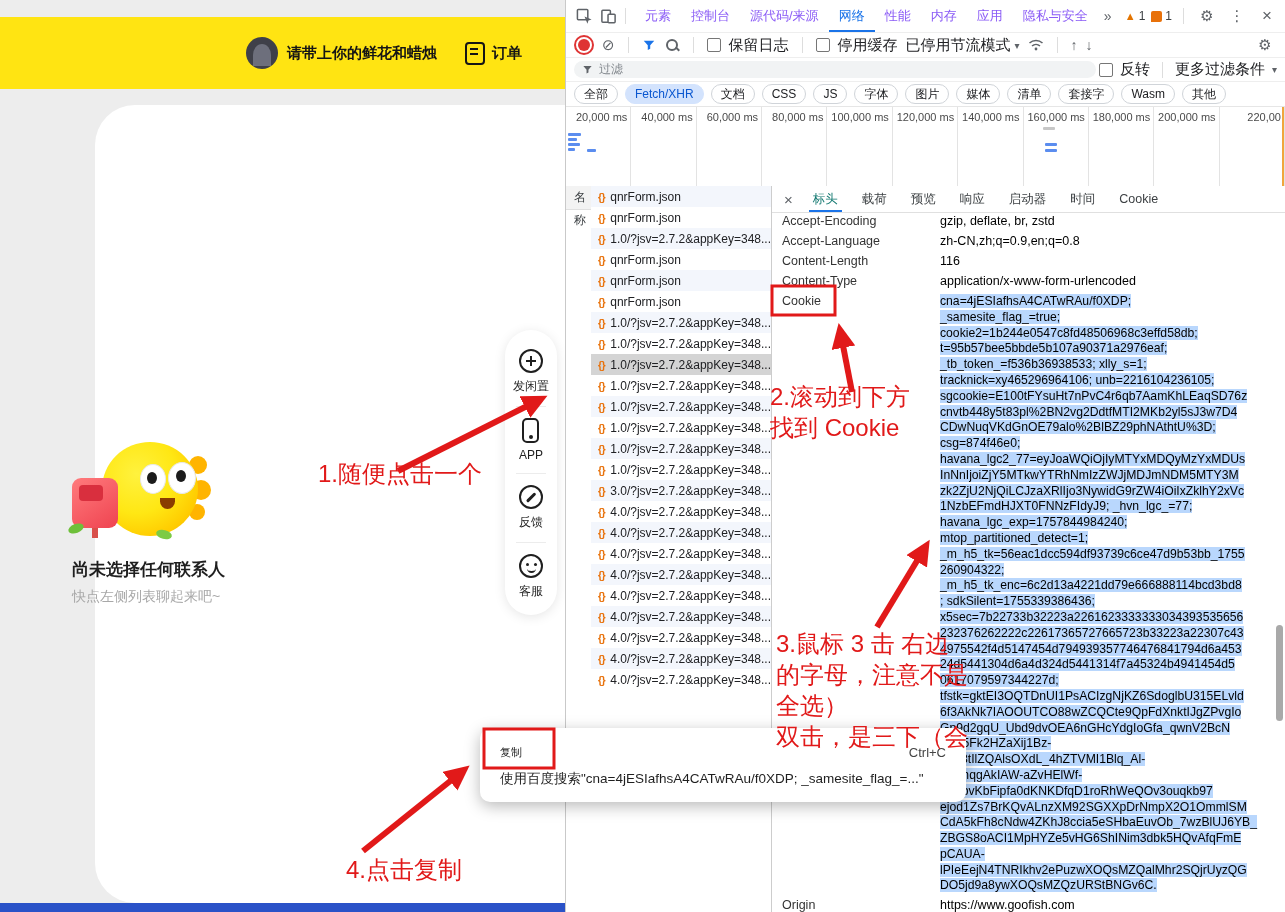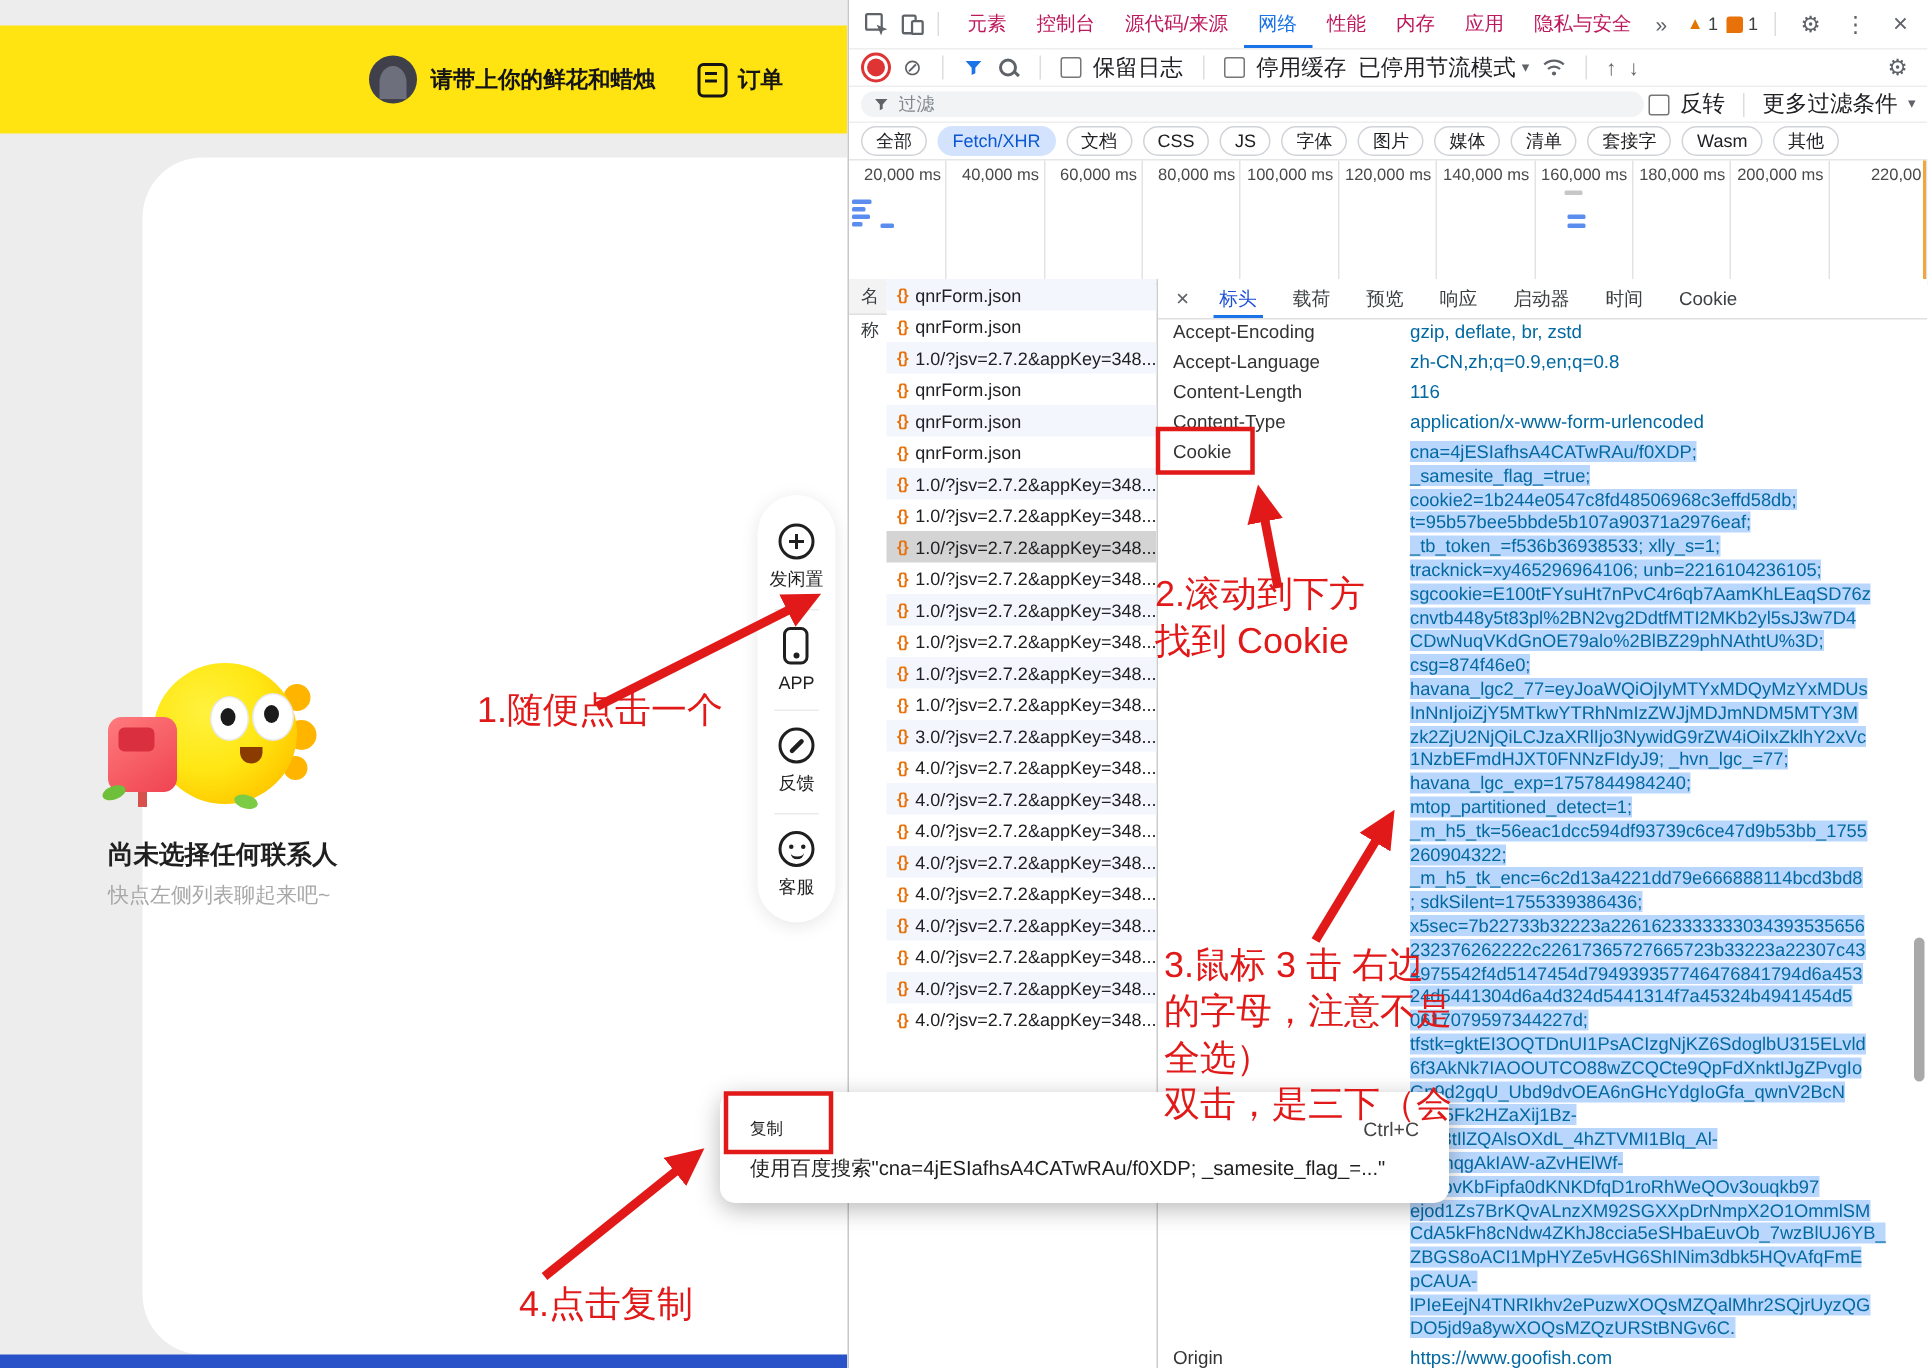--- a/index.html
+++ b/index.html
@@ -50,21 +50,21 @@
   .i-feedback::after{content:"";position:absolute;left:4px;top:9px;width:12px;height:2.5px;background:#1f1f1f;border-radius:2px;transform:rotate(-45deg);}
   .i-headset{width:24px;height:24px;border:2px solid #1f1f1f;border-radius:50%;position:relative;box-sizing:border-box;}
   .i-headset::before{content:"";position:absolute;left:5px;top:7px;width:3px;height:3px;background:#1f1f1f;border-radius:50%;box-shadow:8px 0 0 #1f1f1f;}
   .i-headset::after{content:"";position:absolute;left:6px;top:10px;width:9px;height:5px;border-bottom:2px solid #1f1f1f;border-radius:0 0 8px 8px;}
   
   .devtools{position:absolute;left:565px;top:0;width:720px;height:912px;background:#fff;border-left:1px solid #c9c9c9;box-sizing:border-box;font-size:12px;}
   .dt-row1{height:32px;display:flex;align-items:center;padding:0 6px;border-bottom:1px solid #eee;}
   .icon-btn{display:flex;align-items:center;justify-content:center;width:24px;height:24px;color:#5f6368;cursor:pointer;flex:none;}
   .vsep{width:1px;height:16px;background:#ddd;margin:0 5px;flex:none;}
   .dt-tabs{display:flex;height:100%;margin-left:4px;}
-  .dt-tab{display:flex;align-items:center;padding:0 10px;font-size:13px;color:#be185d;cursor:pointer;white-space:nowrap;}
+  .dt-tab{display:flex;align-items:center;padding:0 10px;font-size:13px;color:#8b5cf6;cursor:pointer;white-space:nowrap;}
   .dt-tab.active{color:#1a73e8;box-shadow:inset 0 -2px 0 #1a73e8;}
   .more-tabs{color:#5f6368;font-size:14px;padding:0 6px;cursor:pointer;}
   .badges{margin-left:auto;display:flex;align-items:center;gap:6px;}
   .b-warn{display:flex;align-items:center;gap:3px;cursor:pointer;}
   .b-warn .tri{color:#e37400;font-size:11px;} .b-num{font-size:12px;color:#3c4043;}
   .b-issue{display:flex;align-items:center;gap:3px;cursor:pointer;}
   .b-issue .sq{width:11px;height:11px;background:#e8710a;border-radius:2px 2px 2px 0;}
   .glyph{font-size:15px;color:#5f6368;}
   .dt-row2{height:24px;display:flex;align-items:center;padding:0 8px;gap:8px;border-bottom:1px solid #eee;}
   .i-record{width:12px;height:12px;border:2px solid #df3434;border-radius:50%;background:#df3434;background-clip:content-box;padding:2px;box-sizing:content-box;cursor:pointer;}
@@ -94,26 +94,26 @@
   .reqlist-header{height:23px;line-height:23px;padding-left:8px;background:#f3f3f3;border-bottom:1px solid #e0e0e0;color:#3c4043;cursor:pointer;}
   .req-row{height:21px;display:flex;align-items:center;gap:5px;padding-left:7px;white-space:nowrap;overflow:hidden;cursor:pointer;flex:none;}
   .req-row.tint{background:#f3f6fc;}
   .req-row.selected{background:#d4d4d4;}
   .req-icon{color:#e8710a;font-weight:700;font-size:10.5px;letter-spacing:-.5px;flex:none;}
   .req-name{font-size:12px;color:#202124;overflow:hidden;text-overflow:ellipsis;}
   .details{flex:1;position:relative;background:#fff;overflow:hidden;}
   .dtabs{height:26px;display:flex;align-items:center;border-bottom:1px solid #e0e0e0;padding-left:12px;}
   .dtab-close{font-size:15px;color:#5f6368;margin-right:8px;cursor:pointer;}
   .dtab{height:100%;display:flex;align-items:center;padding:0 12px;font-size:12.5px;color:#3c4043;position:relative;cursor:pointer;white-space:nowrap;}
-  .dtab.active{color:#1d4ed8;}
+  .dtab.active{color:#0f766e;}
   .dtab.active::after{content:"";position:absolute;left:8px;right:8px;bottom:0;height:2px;background:#1a73e8;}
   .hcontent{position:absolute;top:26px;left:0;right:0;bottom:0;overflow:hidden;font-size:12.5px;}
   .hrow{display:flex;align-items:flex-start;padding:2px 0 2px 10px;min-height:16px;}
   .hname{width:158px;flex:none;color:#333;}
-  .hvalue{flex:1;color:#0369a1;word-break:break-all;padding-right:22px;}
+  .hvalue{flex:1;color:#000000;word-break:break-all;padding-right:22px;}
   .cline{line-height:15.8px;font-size:12.2px;white-space:nowrap;}
   .cline .hl{background:#b9d7fd;}
   .scroll-thumb{position:absolute;right:2px;top:439px;width:7px;height:96px;border-radius:4px;background:#a9a9a9;cursor:pointer;}
   
   .popup{position:absolute;left:480px;top:728px;width:486px;height:74px;background:#fff;border-radius:10px;
     box-shadow:0 4px 16px rgba(0,0,0,.28);z-index:40;padding:12px 20px 8px;box-sizing:border-box;}
   .popup-row1{display:flex;align-items:center;justify-content:space-between;height:24px;}
   .popup-copy{font-size:11px;color:#1f1f1f;cursor:pointer;}
   .popup-shortcut{font-size:13px;color:#444;}
   .popup-row2{margin-top:6px;font-size:13.5px;color:#1f1f1f;white-space:nowrap;overflow:hidden;cursor:pointer;}

